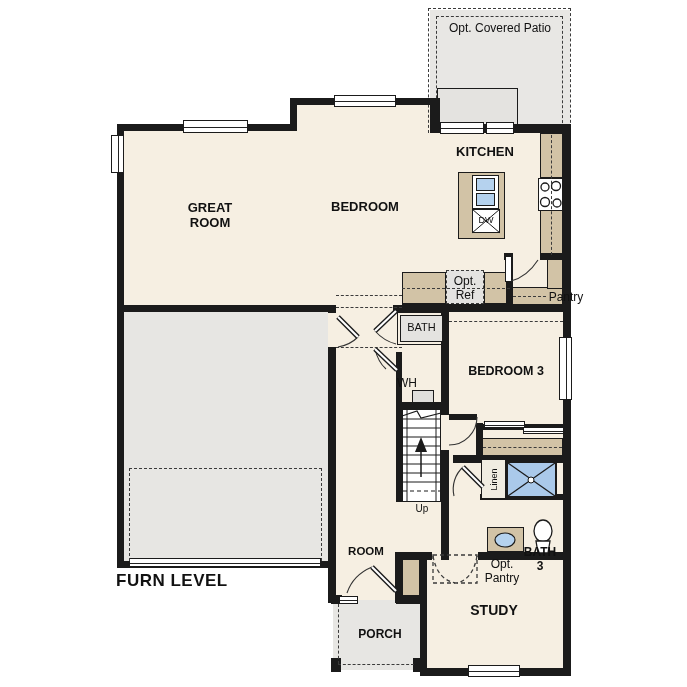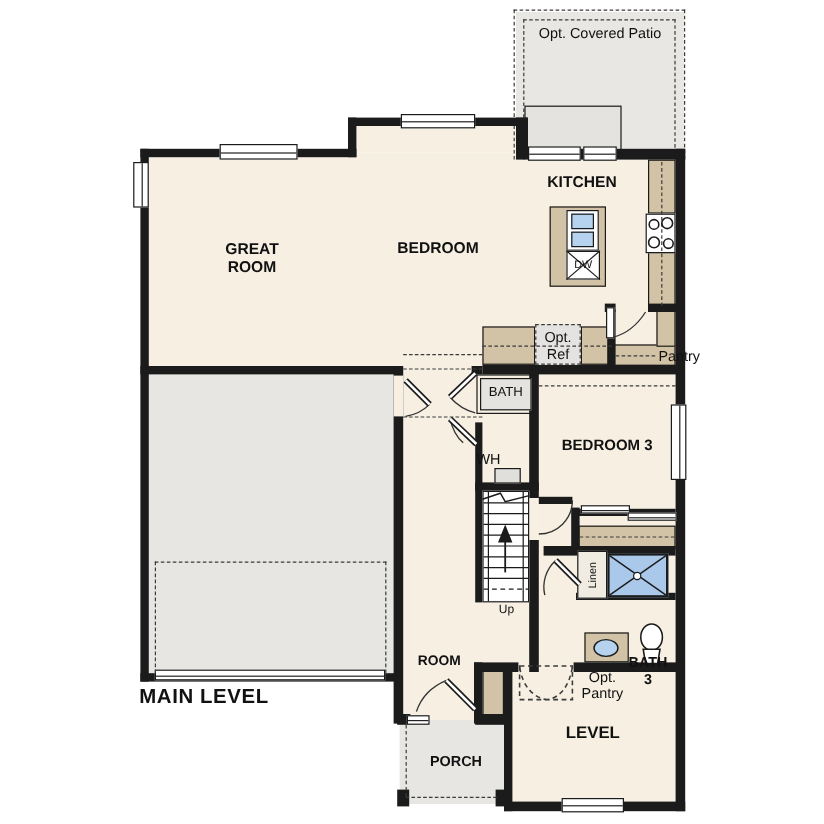--- a/index.html
+++ b/index.html
@@ -202,25 +202,25 @@
     <span>GREAT</span>
       <span>ROOM</span>
   </div>
   <div class="lb" style="left:305px;top:199px;width:120px;">BEDROOM</div>
   <div class="lb" style="left:425px;top:144px;width:120px;">KITCHEN</div>
   <div class="lb" style="left:446px;top:364px;width:120px;font-size:12.5px;">BEDROOM 3</div>
   <div class="lb" style="left:516px;top:500px;width:48px;font-size:12px;margin-top:45px;">
     <span>BATH</span>
       <span>3</span>
   </div>
-  <div class="lb" style="left:434px;top:602px;width:120px;font-size:14px;">LEVEL</div>
+  <div class="lb" style="left:434px;top:602px;width:120px;font-size:14px;">STUDY</div>
   <div class="lb" style="left:336px;top:545px;width:60px;font-size:11.5px;">ROOM</div>
   <div class="lb" style="left:345px;top:627px;width:70px;font-size:12px;">PORCH</div>
   <div class="ls" style="left:540px;top:290px;width:52px;z-index:31;">Pantry</div>
-  <div class="lb" style="left:116px;top:571px;width:200px;text-align:left;font-size:17px;letter-spacing:0.5px;">MAIN LEVEL</div>
+  <div class="lb" style="left:116px;top:571px;width:200px;text-align:left;font-size:17px;letter-spacing:0.5px;">FURN LEVEL</div>
   <div class="ls" style="left:430px;top:21px;width:140px;">Opt. Covered Patio</div>
   <div class="ls" style="left:447px;top:274px;width:36px;z-index:31;">
     <span>Opt.</span>
       <span>Ref</span>
   </div>
   <div class="ls" style="left:481px;top:557px;width:42px;">
     <span>Opt.</span>
       <span>Pantry</span>
   </div>
   <div class="ls" style="left:400px;top:321px;width:43px;font-size:11px;z-index:31;">BATH</div>

